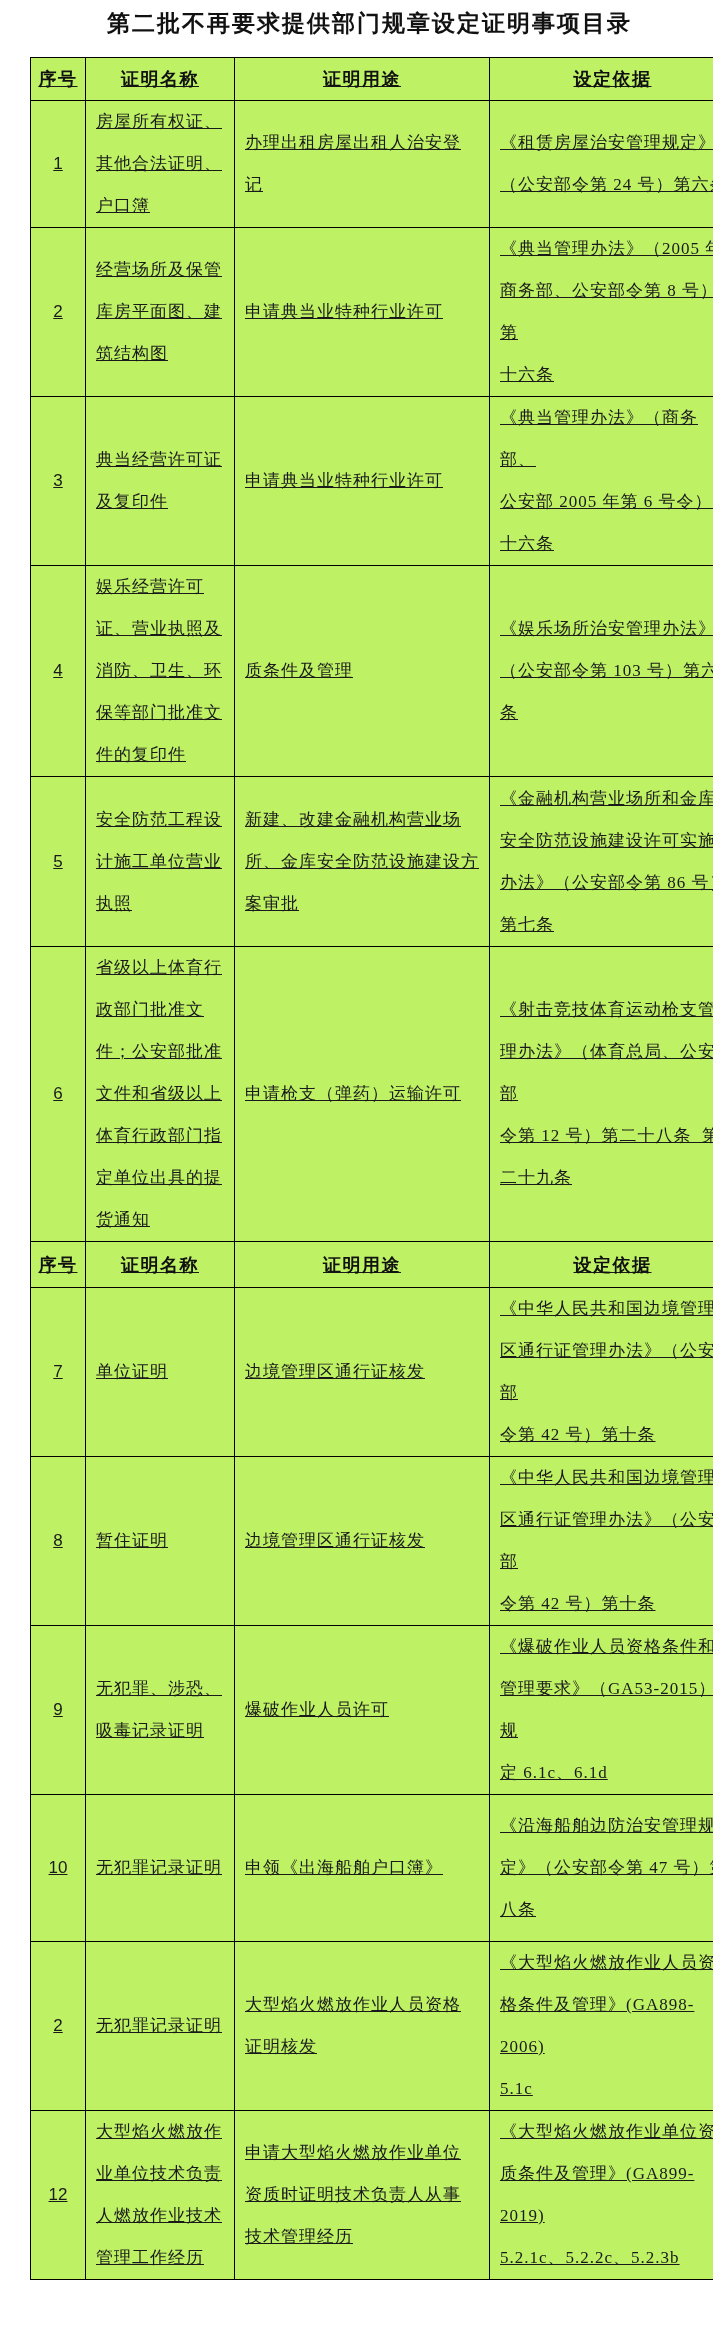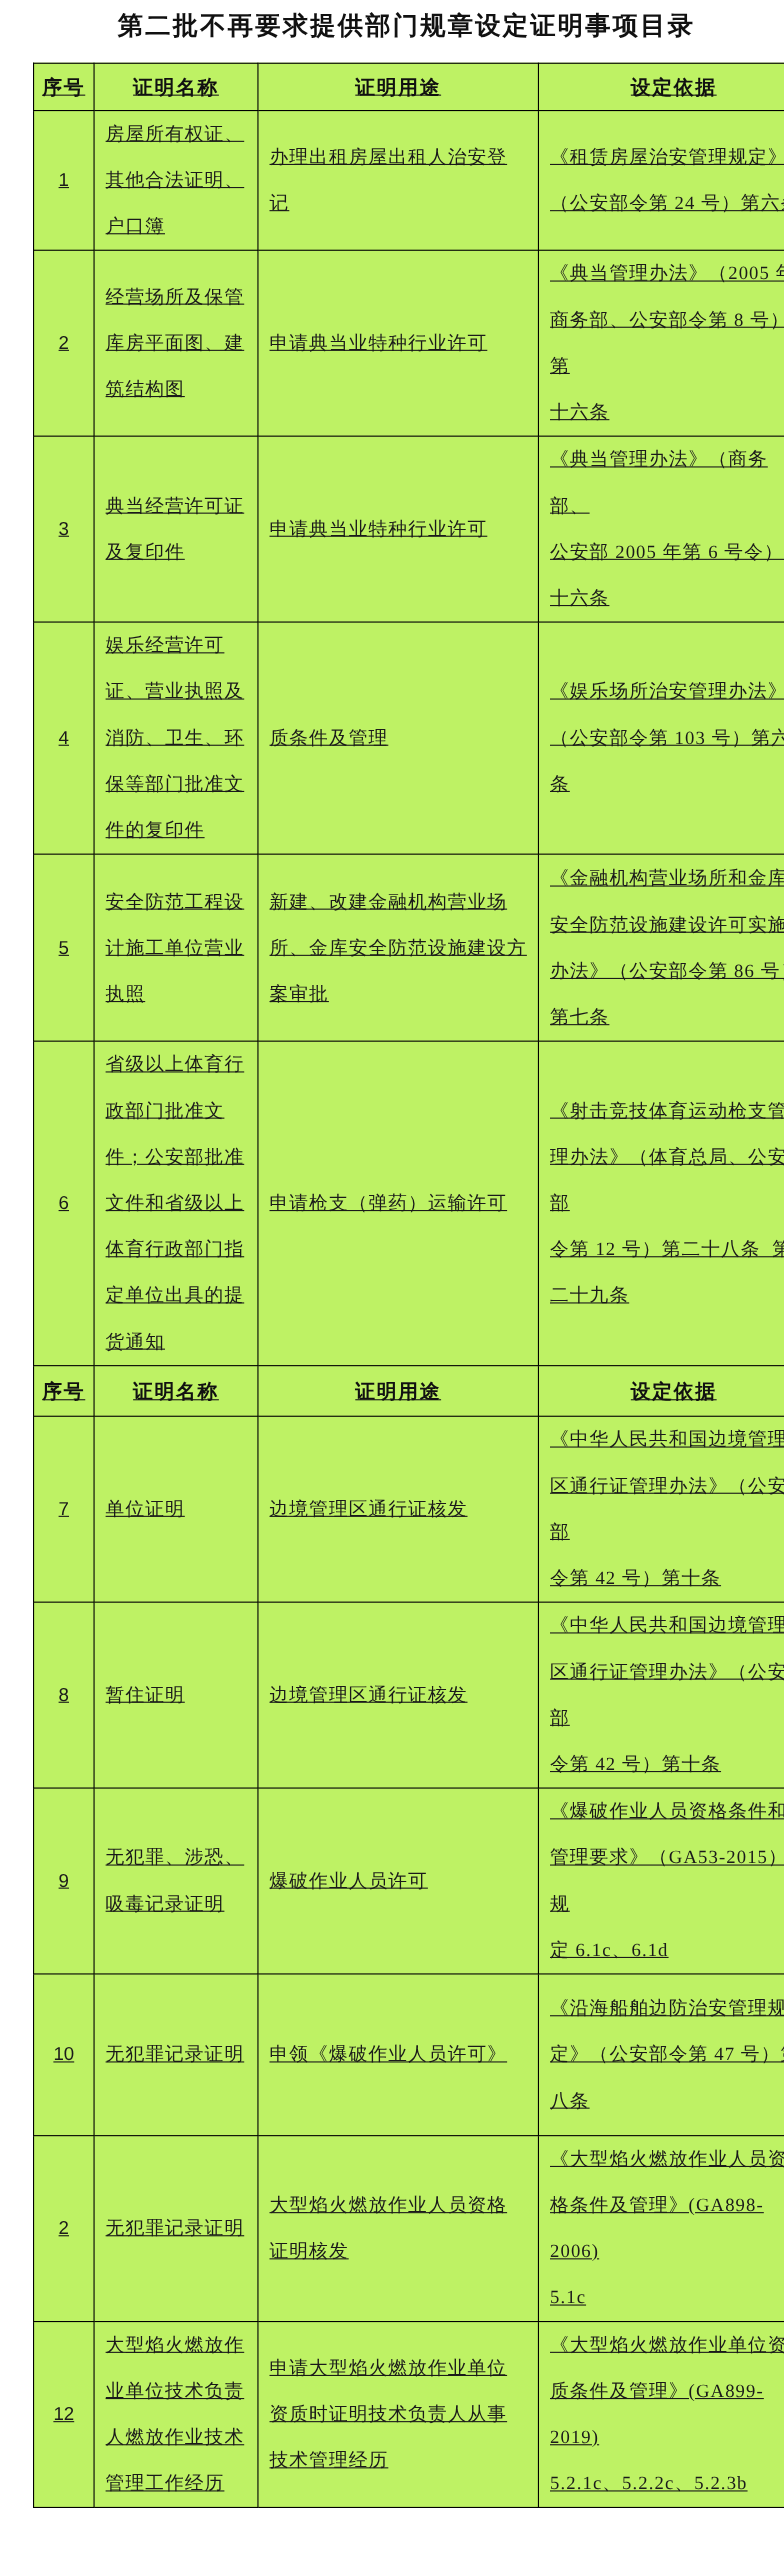--- a/index.html
+++ b/index.html
@@ -147,21 +147,21 @@
       <td class="txt">无犯罪、涉恐、
 吸毒记录证明</td>
       <td class="txt">爆破作业人员许可</td>
       <td class="txt">《爆破作业人员资格条件和
 管理要求》（GA53-2015）规
 定 6.1c、6.1d</td>
     </tr>
     <tr style="height:147px">
       <td class="no">10</td>
       <td class="txt">无犯罪记录证明</td>
-      <td class="txt">申领《爆破作业人员许可》</td>
+      <td class="txt">申领《出海船舶户口簿》</td>
       <td class="txt">《沿海船舶边防治安管理规
 定》（公安部令第 47 号）第
 八条</td>
     </tr>
     <tr style="height:127px">
       <td class="no">2</td>
       <td class="txt">无犯罪记录证明</td>
       <td class="txt">大型焰火燃放作业人员资格
 证明核发</td>
       <td class="txt">《大型焰火燃放作业人员资

